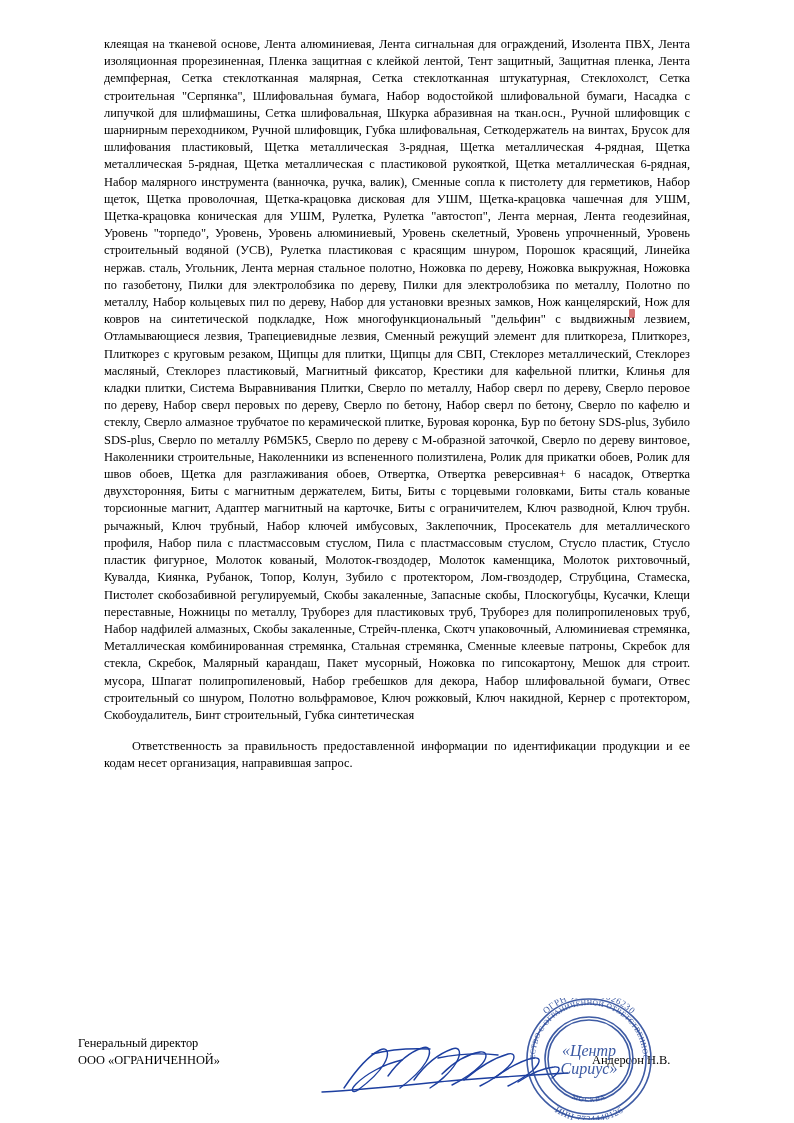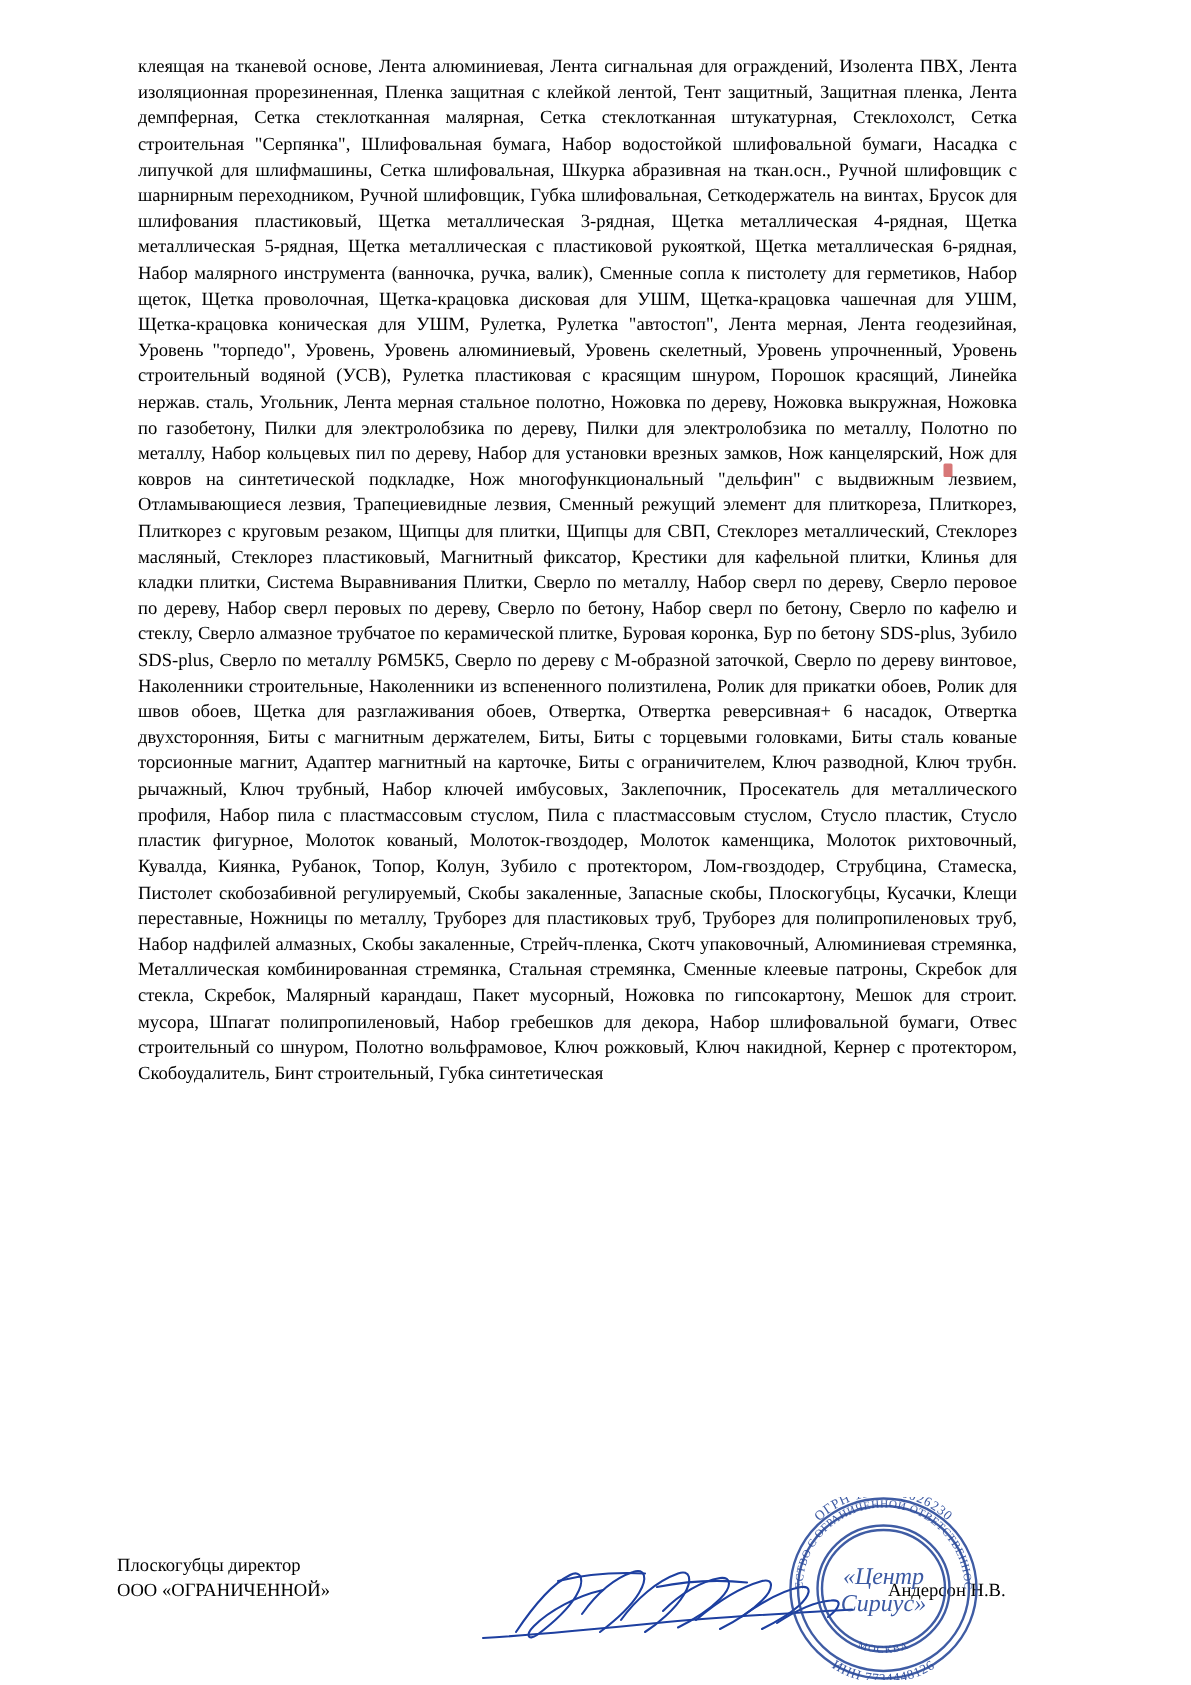--- a/index.html
+++ b/index.html
@@ -17,21 +17,21 @@
   }
   .page {
     position: absolute;
     inset: 0;
     width: 794px;
     height: 1123px;
     background: #ffffff;
   }
   .body-text {
     position: absolute;
-    left: 92px;
+    left: 104px;
     top: 36px;
     width: 586px;
     font-size: 12.4px;
     line-height: 17.2px;
     text-align: justify;
     text-justify: inter-word;
     hyphens: none;
   }
   .para {
     margin: 0 0 0 0;
@@ -89,26 +89,27 @@
     border-radius: 1px;
   }
 </style>
 </head>
 <body>
 
 <div class="page">
 
   <div class="body-text">
     <p class="para">клеящая на тканевой основе, Лента алюминиевая, Лента сигнальная для ограждений, Изолента ПВХ, Лента изоляционная прорезиненная, Пленка защитная с клейкой лентой, Тент защитный, Защитная пленка, Лента демпферная, Сетка стеклотканная малярная, Сетка стеклотканная штукатурная, Стеклохолст, Сетка строительная "Серпянка", Шлифовальная бумага, Набор водостойкой шлифовальной бумаги, Насадка с липучкой для шлифмашины, Сетка шлифовальная, Шкурка абразивная на ткан.осн., Ручной шлифовщик с шарнирным переходником, Ручной шлифовщик, Губка шлифовальная, Сеткодержатель на винтах, Брусок для шлифования пластиковый, Щетка металлическая 3-рядная, Щетка металлическая 4-рядная, Щетка металлическая 5-рядная, Щетка металлическая с пластиковой рукояткой, Щетка металлическая 6-рядная, Набор малярного инструмента (ванночка, ручка, валик), Сменные сопла к пистолету для герметиков, Набор щеток, Щетка проволочная, Щетка-крацовка дисковая для УШМ, Щетка-крацовка чашечная для УШМ, Щетка-крацовка коническая для УШМ, Рулетка, Рулетка "автостоп", Лента мерная, Лента геодезийная, Уровень "торпедо", Уровень, Уровень алюминиевый, Уровень скелетный, Уровень упрочненный, Уровень строительный водяной (УСВ), Рулетка пластиковая с красящим шнуром, Порошок красящий, Линейка нержав. сталь, Угольник, Лента мерная стальное полотно, Ножовка по дереву, Ножовка выкружная, Ножовка по газобетону, Пилки для электролобзика по дереву, Пилки для электролобзика по металлу, Полотно по металлу, Набор кольцевых пил по дереву, Набор для установки врезных замков, Нож канцелярский, Нож для ковров на синтетической подкладке, Нож многофункциональный "дельфин" с выдвижным лезвием, Отламывающиеся лезвия, Трапециевидные лезвия, Сменный режущий элемент для плиткореза, Плиткорез, Плиткорез с круговым резаком, Щипцы для плитки, Щипцы для СВП, Стеклорез металлический, Стеклорез масляный, Стеклорез пластиковый, Магнитный фиксатор, Крестики для кафельной плитки, Клинья для кладки плитки, Система Выравнивания Плитки, Сверло по металлу, Набор сверл по дереву, Сверло перовое по дереву, Набор сверл перовых по дереву, Сверло по бетону, Набор сверл по бетону, Сверло по кафелю и стеклу, Сверло алмазное трубчатое по керамической плитке, Буровая коронка, Бур по бетону SDS-plus, Зубило SDS-plus, Сверло по металлу Р6М5К5, Сверло по дереву с М-образной заточкой, Сверло по дереву винтовое, Наколенники строительные, Наколенники из вспененного полизтилена, Ролик для прикатки обоев, Ролик для швов обоев, Щетка для разглаживания обоев, Отвертка, Отвертка реверсивная+ 6 насадок, Отвертка двухсторонняя, Биты с магнитным держателем, Биты, Биты с торцевыми головками, Биты сталь кованые торсионные магнит, Адаптер магнитный на карточке, Биты с ограничителем, Ключ разводной, Ключ трубн. рычажный, Ключ трубный, Набор ключей имбусовых, Заклепочник, Просекатель для металлического профиля, Набор пила с пластмассовым стуслом, Пила с пластмассовым стуслом, Стусло пластик, Стусло пластик фигурное, Молоток кованый, Молоток-гвоздодер, Молоток каменщика, Молоток рихтовочный, Кувалда, Киянка, Рубанок, Топор, Колун, Зубило с протектором, Лом-гвоздодер, Струбцина, Стамеска, Пистолет скобозабивной регулируемый, Скобы закаленные, Запасные скобы, Плоскогубцы, Кусачки, Клещи переставные, Ножницы по металлу, Труборез для пластиковых труб, Труборез для полипропиленовых труб, Набор надфилей алмазных, Скобы закаленные, Стрейч-пленка, Скотч упаковочный, Алюминиевая стремянка, Металлическая комбинированная стремянка, Стальная стремянка, Сменные клеевые патроны, Скребок для стекла, Скребок, Малярный карандаш, Пакет мусорный, Ножовка по гипсокартону, Мешок для строит. мусора, Шпагат полипропиленовый, Набор гребешков для декора, Набор шлифовальной бумаги, Отвес строительный со шнуром, Полотно вольфрамовое, Ключ рожковый, Ключ накидной, Кернер с протектором, Скобоудалитель, Бинт строительный, Губка синтетическая</p>
+    <p class="para indent gap-above">Ответственность за правильность предоставленной информации по идентификации продукции и ее кодам несет организация, направившая запрос.</p>
   </div>
 
   <div class="tiny-mark"></div>
 
   <div class="sig-block">
-    <div>Плоскогубцы директор</div>
+    <div>Генеральный директор</div>
     <div>ООО «ОГРАНИЧЕННОЙ»</div>
   </div>
 
   <div class="sig-name-right">Андерсон Н.В.</div>
 
   <svg class="signature" viewBox="0 0 260 70" xmlns="http://www.w3.org/2000/svg">
     <g fill="none" stroke="#1d3fa0" stroke-width="1.4" stroke-linecap="round">
       <path d="M4,52 C40,50 80,46 120,42 C160,38 200,36 250,33"></path>
       <path d="M26,48 C38,30 50,16 62,10 C70,6 72,14 66,24 C60,34 48,44 40,50 C34,54 32,50 38,44 C48,34 66,24 84,20"></path>
       <path d="M70,36 C80,22 92,12 104,8 C112,5 114,12 108,22 C102,32 90,42 82,48"></path>

